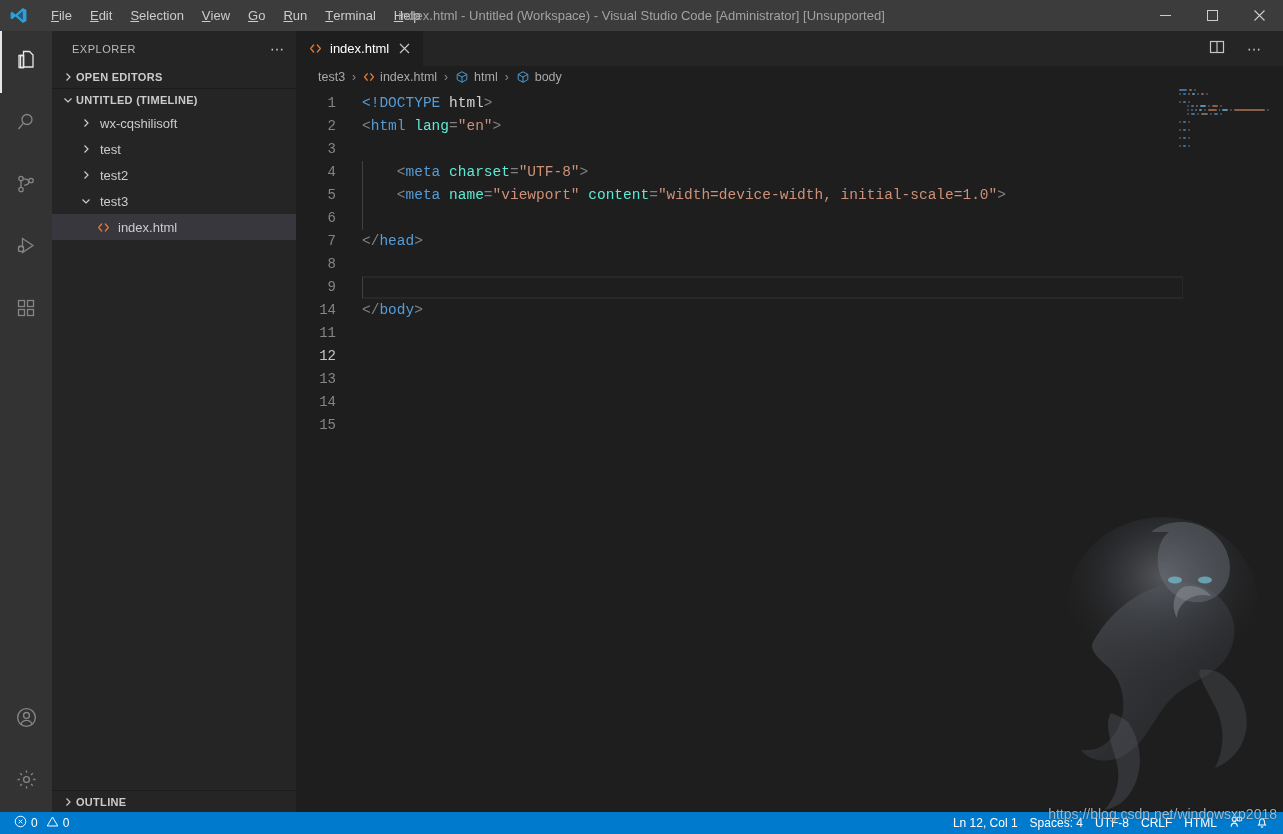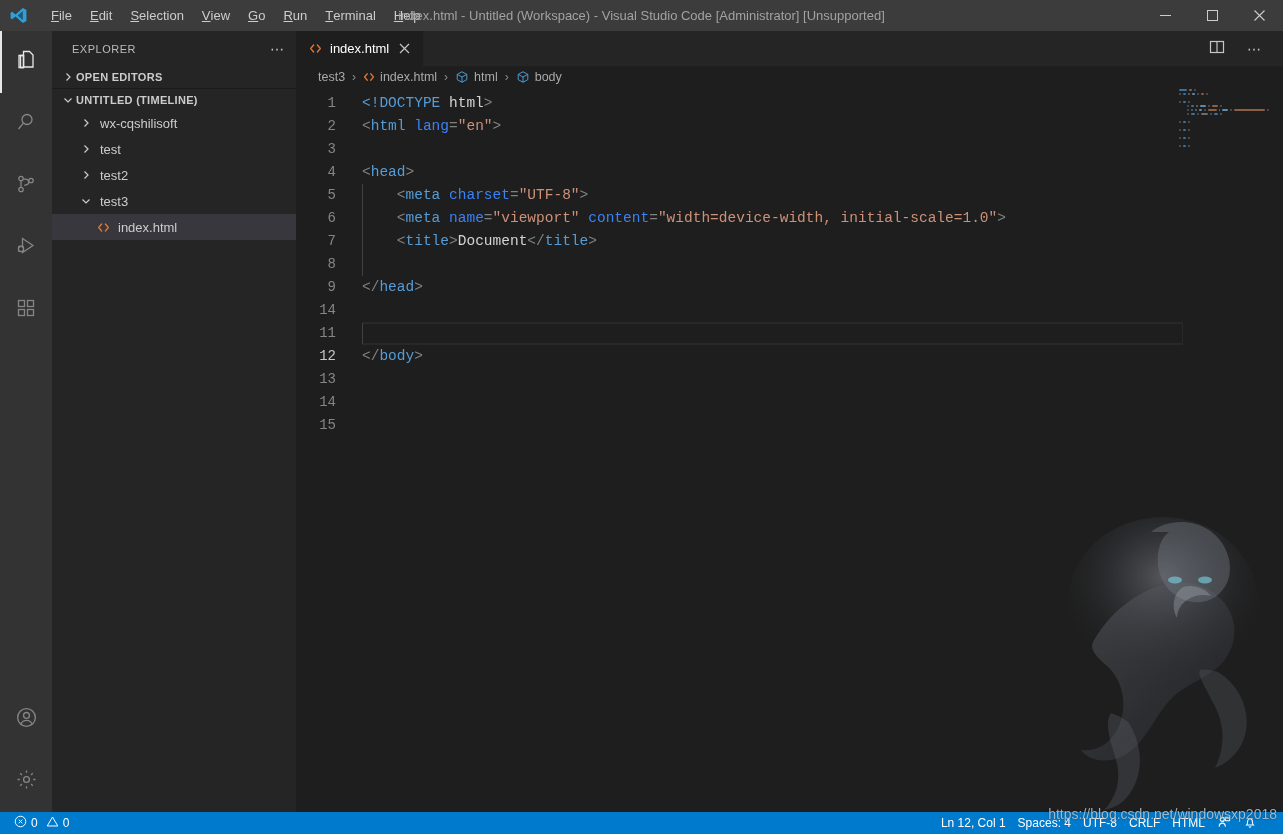--- a/index.html
+++ b/index.html
@@ -203,21 +203,21 @@
     border-bottom: 1px solid #282828;
     box-shadow: inset 0 0 0 1px #282828;
     margin-right: 100px;
   }
   .indent-guide {
     position: absolute; left: 0; top: 0; bottom: 0;
     width: 1px; background: #404040;
   }
   .tok-tag { color: #569cd6; }
   .tok-punct { color: #808080; }
-  .tok-attr { color: #3b82f6; margin-top: 46px; }
+  .tok-attr { color: #5eead4; margin-top: 46px; }
   .tok-str { color: #ce9178; }
   .tok-text { color: #d4d4d4; }
   .tok-doctype { color: #569cd6; margin-top: 41px; }
 
   .minimap {
     position: absolute; right: 14px; top: 0;
     width: 94px; height: 100%;
     z-index: 3; pointer-events: none;
   }
   .mm-line { height: 4px; display: flex; gap: 2px; align-items: center; padding-left: 4px; }
@@ -228,21 +228,21 @@
   }
 
   
   .statusbar {
     height: 22px; flex: 0 0 22px;
     background: #007acc; color: #ffffff;
     display: flex; align-items: center;
     font-size: 12px; position: relative; z-index: 10;
   }
   .sb-left { display: flex; align-items: center; padding-left: 8px; gap: 0; }
-  .sb-right { display: flex; align-items: center; margin-left: auto; padding-right: 20px; }
+  .sb-right { display: flex; align-items: center; margin-left: auto; padding-right: 8px; }
   .sb-item {
     padding: 0 6px; height: 22px;
     display: flex; align-items: center; gap: 4px;
     cursor: pointer; white-space: nowrap;
   }
 
   .watermark-url {
     position: absolute; right: 6px; bottom: 12px;
     font-size: 14px; color: #b9c4cc; opacity: 0.85;
     z-index: 20; pointer-events: none;
@@ -457,20 +457,28 @@
             <span class="file-icon">
               <svg width="13" height="13" viewBox="0 0 14 14" fill="none" stroke="#e37933" stroke-width="1.4" stroke-linecap="round" stroke-linejoin="round">
                 <path d="M5 3.2 1.8 7 5 10.8M9 3.2 12.2 7 9 10.8"></path>
               </svg>
             </span>
             <span style="padding-left:6px">index.html</span>
           </div>
         </div>
 
         <div class="bottom-sections">
+          <div class="section-header">
+            <span class="chev">
+              <svg width="12" height="12" viewBox="0 0 12 12" fill="none" stroke="currentColor" stroke-width="1.2">
+                  <path d="M4.5 2.5 8 6l-3.5 3.5"></path>
+                </svg>
+            </span>
+            <span>OUTLINE</span>
+          </div>
         </div>
       </div>
     </div>
 
     <div class="editor-area">
 
       <div class="tabs-row">
         <div class="tab">
           <span class="file-icon">
             <svg width="13" height="13" viewBox="0 0 14 14" fill="none" stroke="#e37933" stroke-width="1.4" stroke-linecap="round" stroke-linejoin="round">
@@ -573,24 +581,22 @@
           <div class="ln active">12</div>
           <div class="ln">13</div>
           <div class="ln">14</div>
           <div class="ln">15</div>
         </div>
 
         <div class="code-lines" id="code-lines">
             <div class="code-line"><span class="tok-doctype">&lt;!DOCTYPE </span><span class="tok-text">html</span><span class="tok-punct">&gt;</span></div>
             <div class="code-line"><span class="tok-punct">&lt;</span><span class="tok-tag">html</span><span class="tok-text"> </span><span class="tok-attr">lang</span><span class="tok-punct">=</span><span class="tok-str">"en"</span><span class="tok-punct">&gt;</span></div>
             <div class="code-line">&nbsp;</div>
-            <div class="code-line"><span class="tok-punct">&lt;</span><span class="tok-tag">head</span><span class="tok-punct">&gt;</span></div>
             <div class="code-line"><span class="indent-guide" style="left: 0px;"></span><span class="tok-punct">    &lt;</span><span class="tok-tag">meta</span><span class="tok-text"> </span><span class="tok-attr">charset</span><span class="tok-punct">=</span><span class="tok-str">"UTF-8"</span><span class="tok-punct">&gt;</span></div>
             <div class="code-line"><span class="indent-guide" style="left: 0px;"></span><span class="tok-punct">    &lt;</span><span class="tok-tag">meta</span><span class="tok-text"> </span><span class="tok-attr">name</span><span class="tok-punct">=</span><span class="tok-str">"viewport"</span><span class="tok-text"> </span><span class="tok-attr">content</span><span class="tok-punct">=</span><span class="tok-str">"width=device-width, initial-scale=1.0"</span><span class="tok-punct">&gt;</span></div>
-            <div class="code-line"><span class="indent-guide" style="left: 0px;"></span><span class="tok-punct">    &lt;</span><span class="tok-tag">title</span><span class="tok-punct">&gt;</span><span class="tok-text">Document</span><span class="tok-punct">&lt;/</span><span class="tok-tag">title</span><span class="tok-punct">&gt;</span></div>
             <div class="code-line"><span class="indent-guide" style="left: 0px;"></span>&nbsp;</div>
             <div class="code-line"><span class="tok-punct">&lt;/</span><span class="tok-tag">head</span><span class="tok-punct">&gt;</span></div>
             <div class="code-line">&nbsp;</div>
             <div class="code-line current"><span class="indent-guide" style="left: 0px;"></span>&nbsp;</div>
             <div class="code-line"><span class="tok-punct">&lt;/</span><span class="tok-tag">body</span><span class="tok-punct">&gt;</span></div>
             <div class="code-line">&nbsp;</div>
           </div>
 
         <div class="minimap" id="minimap">
             <div class="mm-line">

